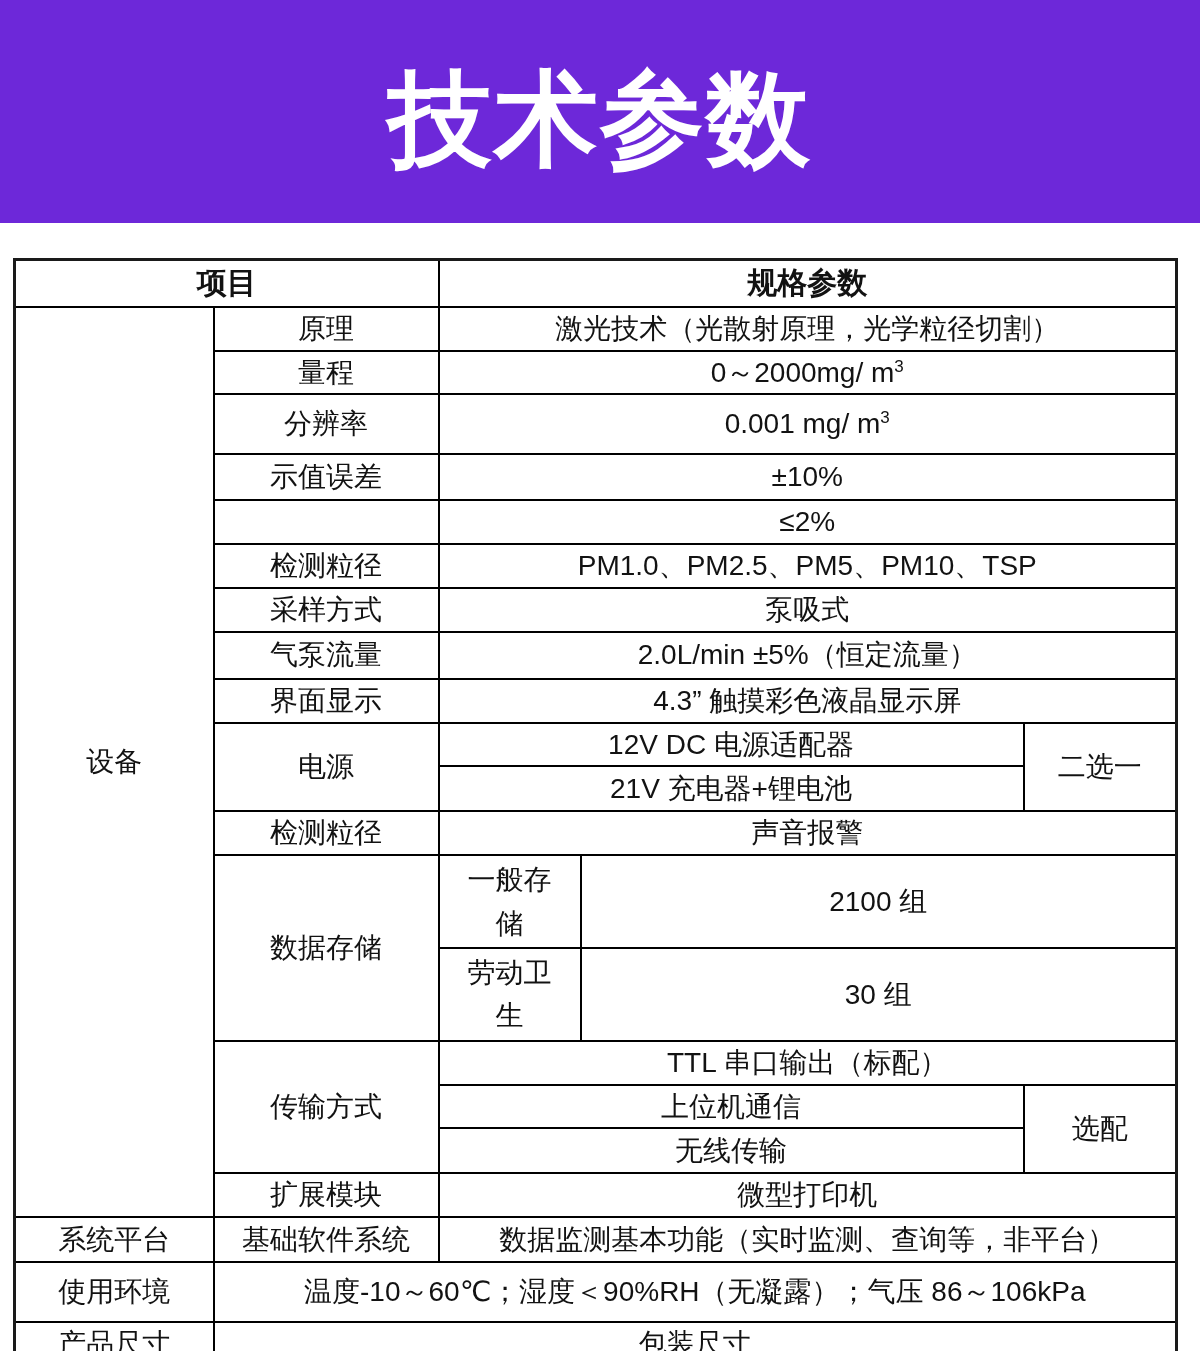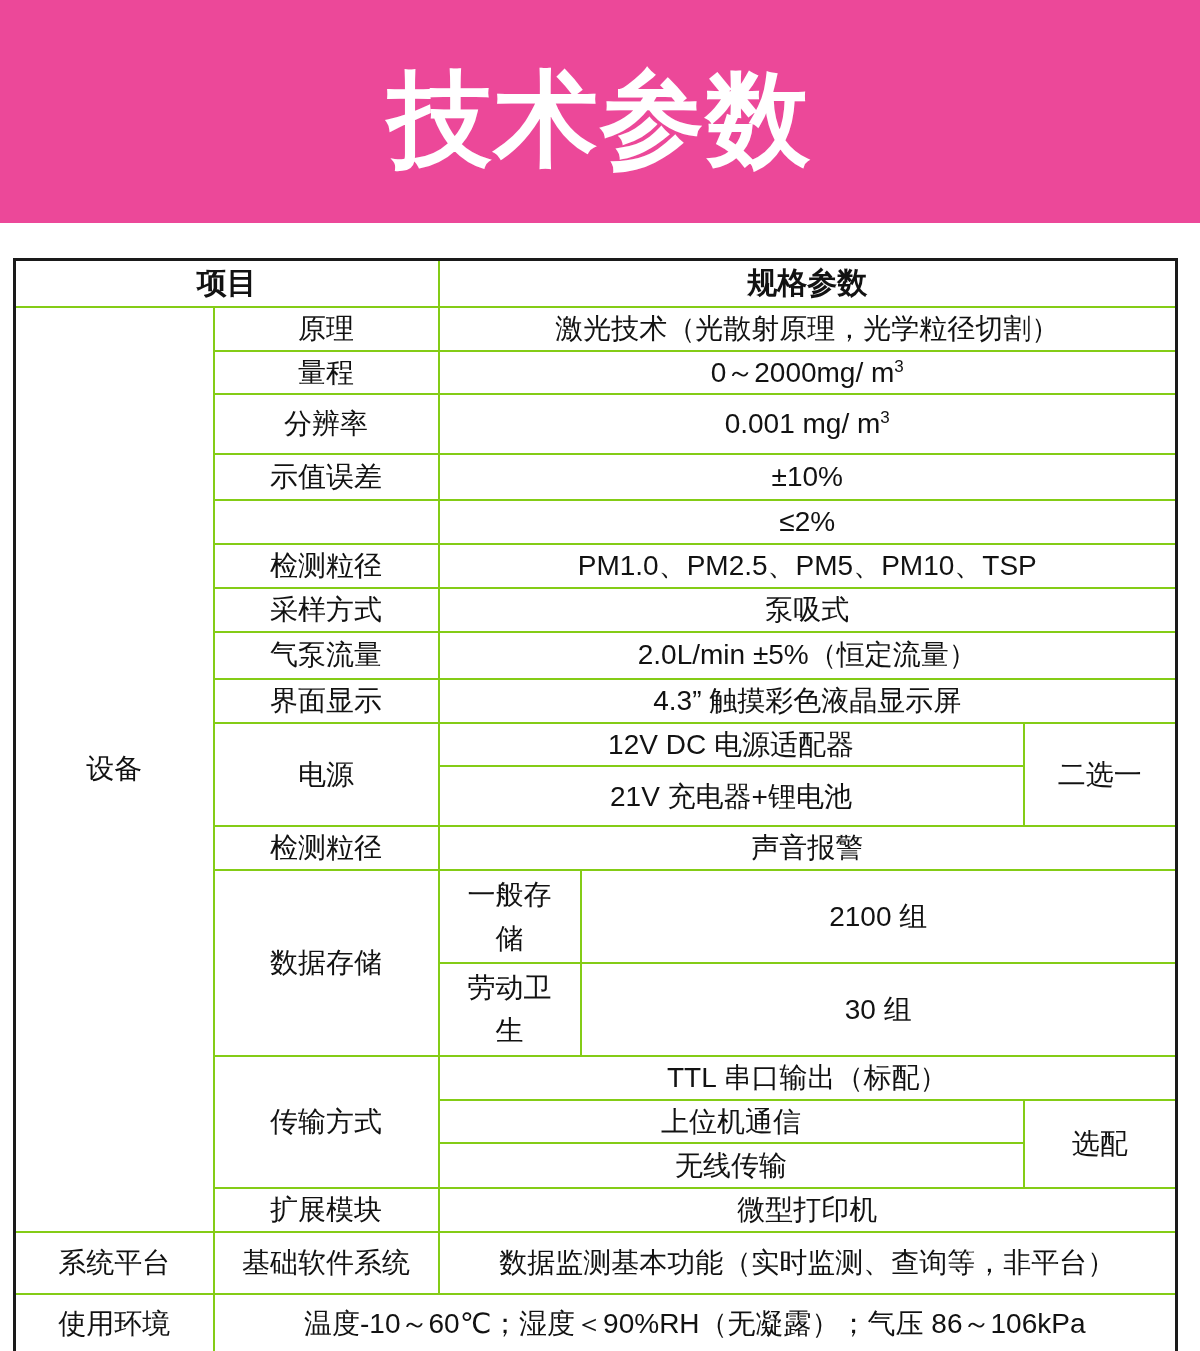--- a/index.html
+++ b/index.html
@@ -37,21 +37,21 @@
     margin: 35px 0 0 13px;
     border: 3px solid #1a1a1a;
   }
   col.c1 { width: 199px; }
   col.c2 { width: 225px; }
   col.c3 { width: 142px; }
   col.c4 { width: 443px; }
   col.c5 { width: 153px; }
 
   td {
-    border: 2px solid #84cc16;
+    border: 2px solid #000000;
     text-align: center;
     vertical-align: middle;
     font-size: 28px;
     line-height: 1.35;
     padding: 2px 10px;
     overflow: hidden;
     white-space: nowrap;
   }
   tr.hdr td {
     font-weight: bold;
@@ -64,21 +64,21 @@
   }
   sup {
     font-size: 17px;
     vertical-align: super;
     line-height: 0;
   }
 </style>
 </head>
 <body>
 
-<div class="banner" style="background: #ec4899;">
+<div class="banner" style="background: #6d28d9;">
   <div class="banner-title">技术参数</div>
 </div>
 
 <table class="spec">
   <colgroup>
     <col class="c1">
       <col class="c2">
       <col class="c3">
       <col class="c4">
       <col class="c5">
@@ -133,21 +133,21 @@
     <tr style="height:42px;">
       <td>界面显示</td>
       <td colspan="3">4.3” 触摸彩色液晶显示屏</td>
     </tr>
 
     <tr style="height:43px;">
       <td rowspan="2">电源</td>
       <td colspan="2">12V DC 电源适配器</td>
       <td rowspan="2">二选一</td>
     </tr>
-    <tr style="height:60px;">
+    <tr style="height:45px;">
       <td colspan="2">21V 充电器+锂电池</td>
     </tr>
 
     <tr style="height:43px;">
       <td>检测粒径</td>
       <td colspan="3">声音报警</td>
     </tr>
 
     <tr style="height:85px;">
       <td rowspan="2">数据存储</td>
@@ -171,21 +171,21 @@
     </tr>
     <tr style="height:45px;">
       <td colspan="2">无线传输</td>
     </tr>
 
     <tr style="height:43px;">
       <td>扩展模块</td>
       <td colspan="3">微型打印机</td>
     </tr>
 
-    <tr style="height:62px;">
+    <tr style="height:45px;">
       <td>系统平台</td>
       <td>基础软件系统</td>
       <td colspan="3">数据监测基本功能（实时监测、查询等，非平台）</td>
     </tr>
 
     <tr style="height:60px;">
       <td>使用环境</td>
       <td colspan="4">温度-10～60℃；湿度＜90%RH（无凝露）；气压 86～106kPa</td>
     </tr>
 

